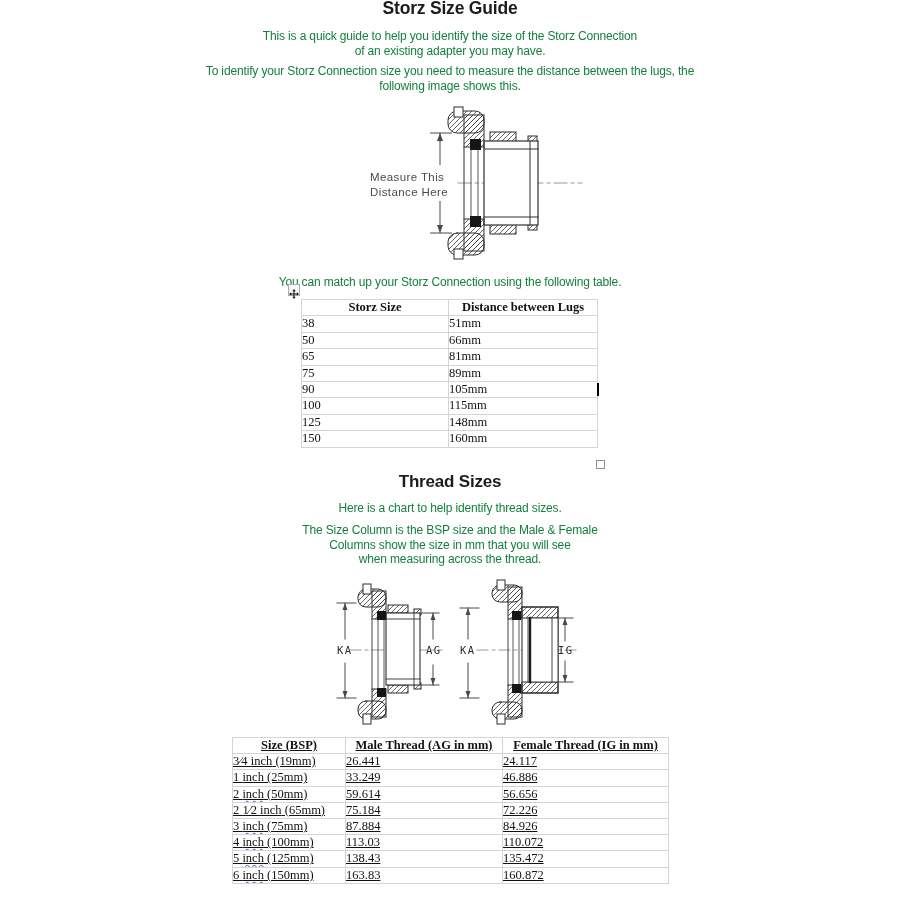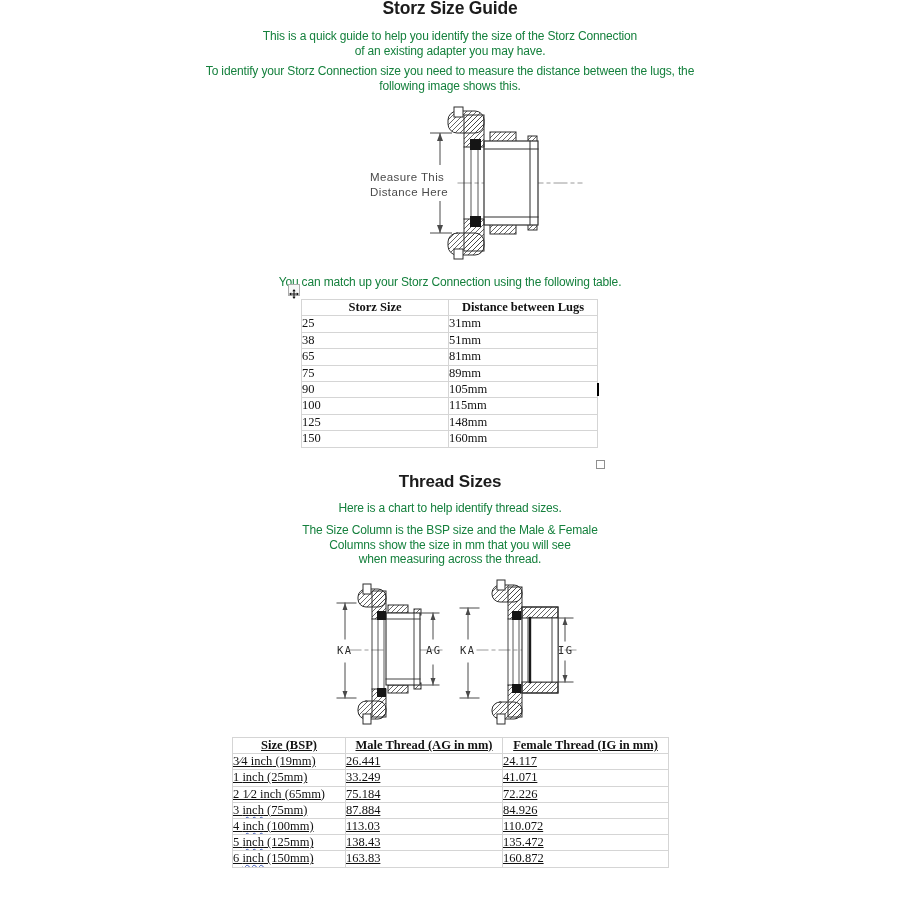--- a/index.html
+++ b/index.html
@@ -109,26 +109,26 @@
       <col style="width:149px">
     </colgroup>
   <thead>
       <tr>
         <th>Storz Size</th>
         <th>Distance between Lugs</th>
       </tr>
     </thead>
   <tbody>
       <tr>
-        <td>25</td>
-        <td>31mm</td>
-      </tr>
-      <tr>
         <td>38</td>
         <td>51mm</td>
+      </tr>
+      <tr>
+        <td>50</td>
+        <td>66mm</td>
       </tr>
       <tr>
         <td>65</td>
         <td>81mm</td>
       </tr>
       <tr>
         <td>75</td>
         <td>89mm</td>
       </tr>
       <tr>
@@ -268,21 +268,26 @@
     </thead>
   <tbody>
       <tr>
         <td><span>3⁄4 </span><span>inch</span><span> (19mm)</span></td>
         <td>26.441</td>
         <td>24.117</td>
       </tr>
       <tr>
         <td><span>1 </span><span>inch</span><span> (25mm)</span></td>
         <td>33.249</td>
-        <td>41.071</td>
+        <td>46.886</td>
+      </tr>
+      <tr>
+        <td><span>2 </span><span class="sp">inch</span><span> (50mm)</span></td>
+        <td>59.614</td>
+        <td>56.656</td>
       </tr>
       <tr>
         <td><span>2 1⁄2 </span><span>inch</span><span> (65mm)</span></td>
         <td>75.184</td>
         <td>72.226</td>
       </tr>
       <tr>
         <td><span>3 </span><span class="sp">inch</span><span> (75mm)</span></td>
         <td>87.884</td>
         <td>84.926</td>

